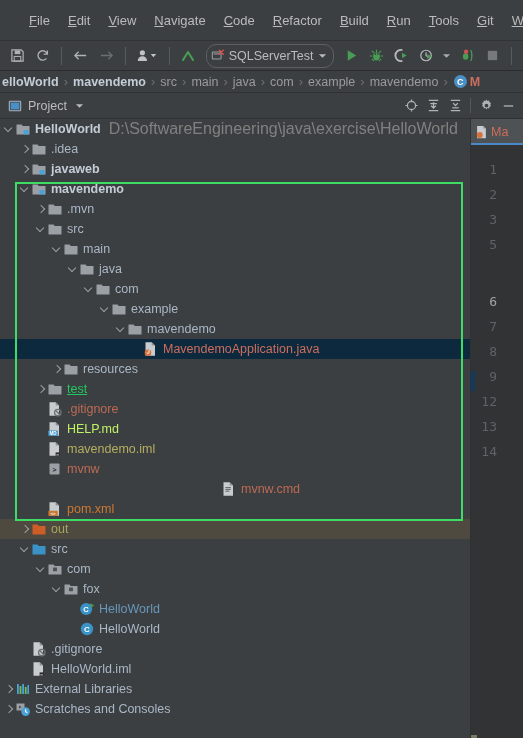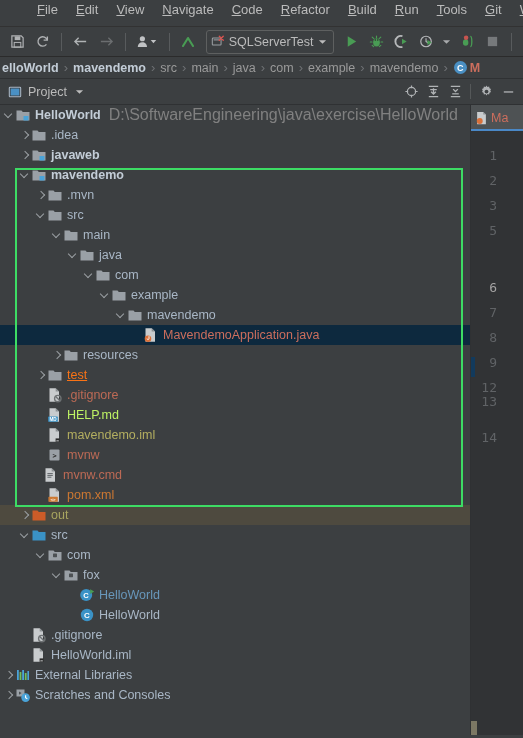--- a/index.html
+++ b/index.html
@@ -7,22 +7,22 @@
     width: 523px; height: 738px;
     background: #3c3f41;
     font-family: "Liberation Sans", sans-serif;
     overflow: hidden;
     -webkit-font-smoothing: antialiased;
   }
   #app { position: relative; width: 523px; height: 738px; background: #3c3f41; }
 
   
   .menubar {
-    height: 27px; background: #3c3f41; display: flex; align-items: flex-start;
-    padding-left: 20px; border-bottom: 1px solid #323232;
+    height: 41px; background: #3c3f41; display: flex; align-items: center;
+    padding-left: 12px; border-bottom: 1px solid #323232;
   }
   .menubar .accent-edge {
     width: 3px; height: 20px; background: #4a88c7; margin-right: 8px;
   }
   .menu-item {
     color: #bbbbbb; font-size: 13px; padding: 2px 9px; cursor: default;
     white-space: nowrap;
   }
   .menu-item .mn { text-decoration: underline; }
 
@@ -31,21 +31,21 @@
     height: 30px; background: #3c3f41; display: flex; align-items: center;
     padding: 0 6px; border-bottom: 1px solid #2b2b2b; gap: 2px;
   }
   .tb-btn {
     width: 24px; height: 24px; display: flex; align-items: center;
     justify-content: center; cursor: default;
   }
   .tb-sep { width: 1px; height: 18px; background: #585b5d; margin: 0 5px; }
   .runconfig {
     height: 24px; display: flex; align-items: center; gap: 4px;
-    border: 1px solid #5e6060; border-radius: 3px; padding: 0 6px 0 4px;
+    border: 1px solid #5e6060; border-radius: 10px; padding: 0 6px 0 4px;
     margin-left: 4px; margin-right: 4px; background: #3c3f41;
   }
   .runconfig .rc-label { color: #bbbbbb; font-size: 12.5px; white-space: nowrap; }
 
   
   .breadcrumb {
     height: 22px; background: #3c3f41; display: flex; align-items: center;
     padding-left: 0px; overflow: hidden; white-space: nowrap;
     border-bottom: 1px solid #2f3133;
   }
@@ -462,21 +462,21 @@
             </span>
             <span class="label" style="color: rgb(169, 183, 198);">resources</span>
           </div>
           <div class="row" style="padding-left: 36px;">
             <span class="arrow right"></span>
             <span class="ic">
               <svg width="16" height="16" viewBox="0 0 16 16">
                 <path d="M1.5 3.5h5l1.3 1.5h6.7v8.5h-13z" fill="#9aa0a6"></path>
               </svg>
             </span>
-            <span class="label" style="color: #f97316; text-decoration: underline;">test</span>
+            <span class="label" style="color: #22c55e; text-decoration: underline;">test</span>
           </div>
           <div class="row" style="padding-left: 36px;">
             <span class="arrow "></span>
             <span class="ic">
               <svg width="16" height="16" viewBox="0 0 16 16">
                 <path d="M2.5 1.2h6.2l3.3 3.2v10.4h-9.5z" fill="#c9ccce"></path>
                 <path d="M8.7 1.2v3.2h3.3z" fill="#8d9194"></path>
                 <circle cx="10.8" cy="11.6" r="3.2" fill="none" stroke="#6e7274" stroke-width="1.4"></circle>
                 <path d="M8.6 9.4l4.4 4.4" stroke="#6e7274" stroke-width="1.4"></path>
               </svg>
@@ -510,21 +510,21 @@
           <div class="row" style="padding-left: 36px;">
             <span class="arrow "></span>
             <span class="ic">
               <svg width="16" height="16" viewBox="0 0 16 16">
                 <rect x="2.5" y="2.5" width="10" height="11" rx="1" fill="#9aa0a6"></rect>
                 <text x="7.5" y="10.6" font-size="7" font-family="DejaVu Sans Mono" fill="#2b2b2b" text-anchor="middle" font-weight="bold">&gt;</text>
               </svg>
             </span>
             <span class="label" style="color: rgb(189, 106, 85);">mvnw</span>
           </div>
-          <div class="row" style="padding-left: 32px;">
+          <div class="row" style="padding-left: 40px; justify-content: center;">
             <span class="arrow "></span>
             <span class="ic">
               <svg width="16" height="16" viewBox="0 0 16 16">
                 <path d="M2.5 1.2h6.2l3.3 3.2v10.4h-9.5z" fill="#c9ccce"></path>
                 <path d="M8.7 1.2v3.2h3.3z" fill="#8d9194"></path>
                 <path d="M4.4 6.6h5.4M4.4 8.4h5.4M4.4 10.2h4" stroke="#5e6366" stroke-width="1"></path>
               </svg>
             </span>
             <span class="label" style="color: rgb(189, 106, 85);">mvnw.cmd</span>
           </div>
@@ -667,21 +667,21 @@
         <div id="linenos">
             <div class="lineno" style="top: 17px;">1</div>
             <div class="lineno" style="top: 42px;">2</div>
             <div class="lineno" style="top: 67px;">3</div>
             <div class="lineno" style="top: 92px;">5</div>
             <div class="lineno current" style="top: 149px;">6</div>
             <div class="lineno" style="top: 174px;">7</div>
             <div class="lineno" style="top: 199px;">8</div>
             <div class="lineno" style="top: 224px;">9</div>
             <div class="lineno" style="top: 249px;">12</div>
-            <div class="lineno" style="top: 263px;">13</div>
+            <div class="lineno" style="top: 274px;">13</div>
             <div class="lineno" style="top: 299px;">14</div>
           </div>
         <div class="gutter-caret" style="top: 226px;"></div>
         <div class="gutter-bottom-mark"></div>
       </div>
     </div>
   </div>
 </div>
 
 </body></html>

